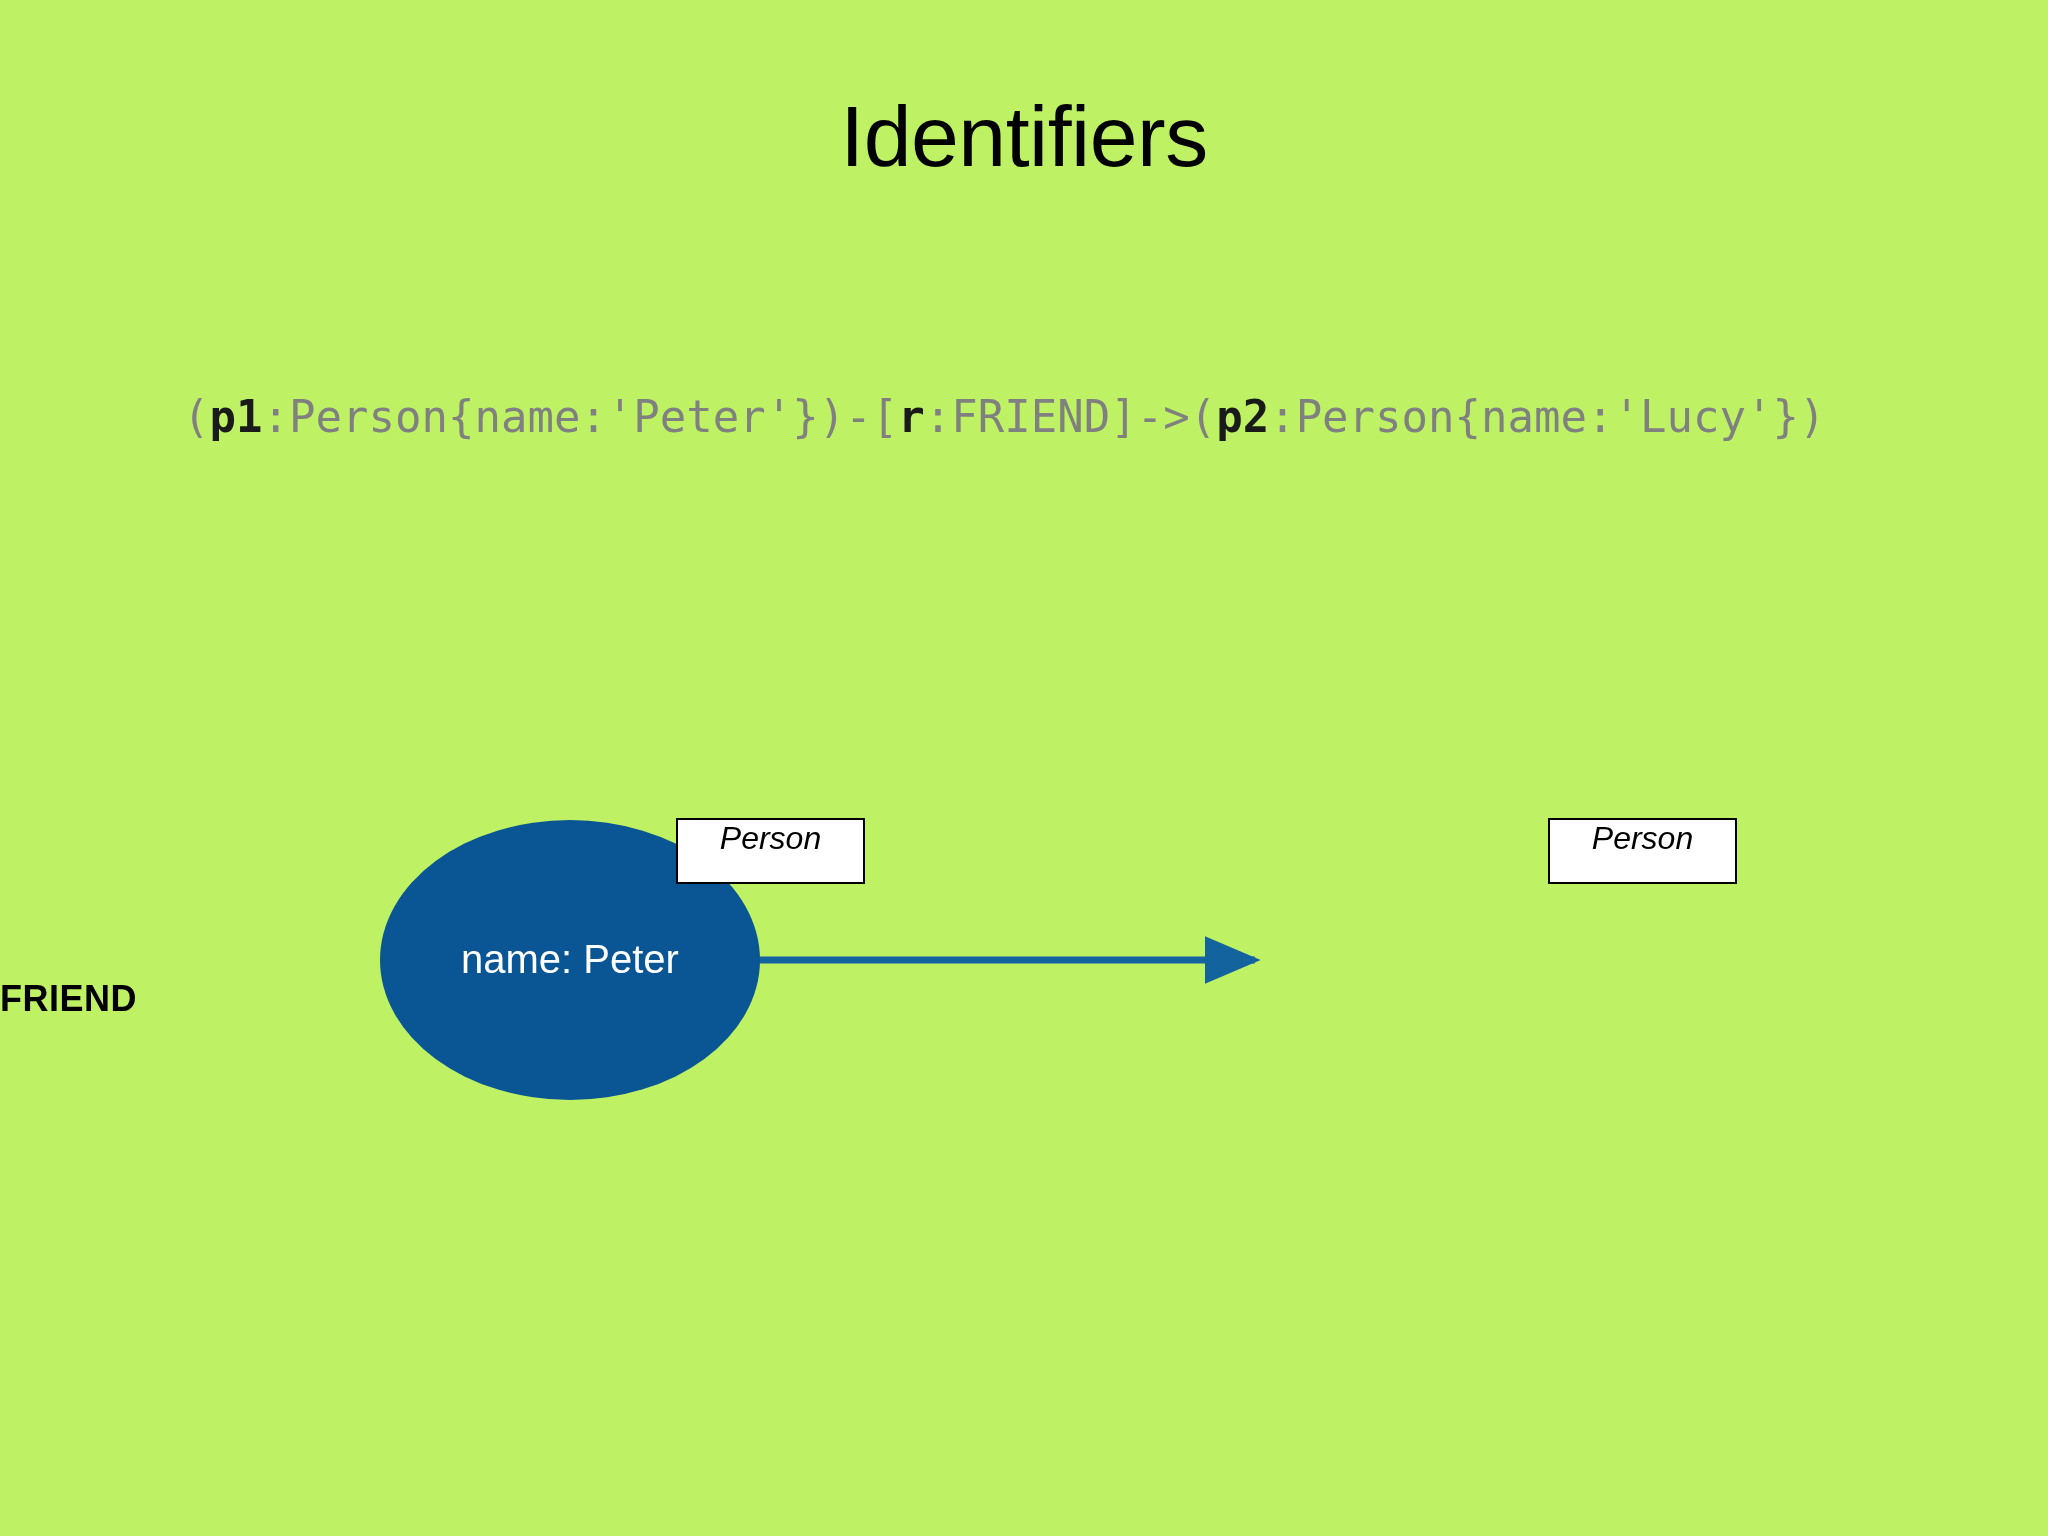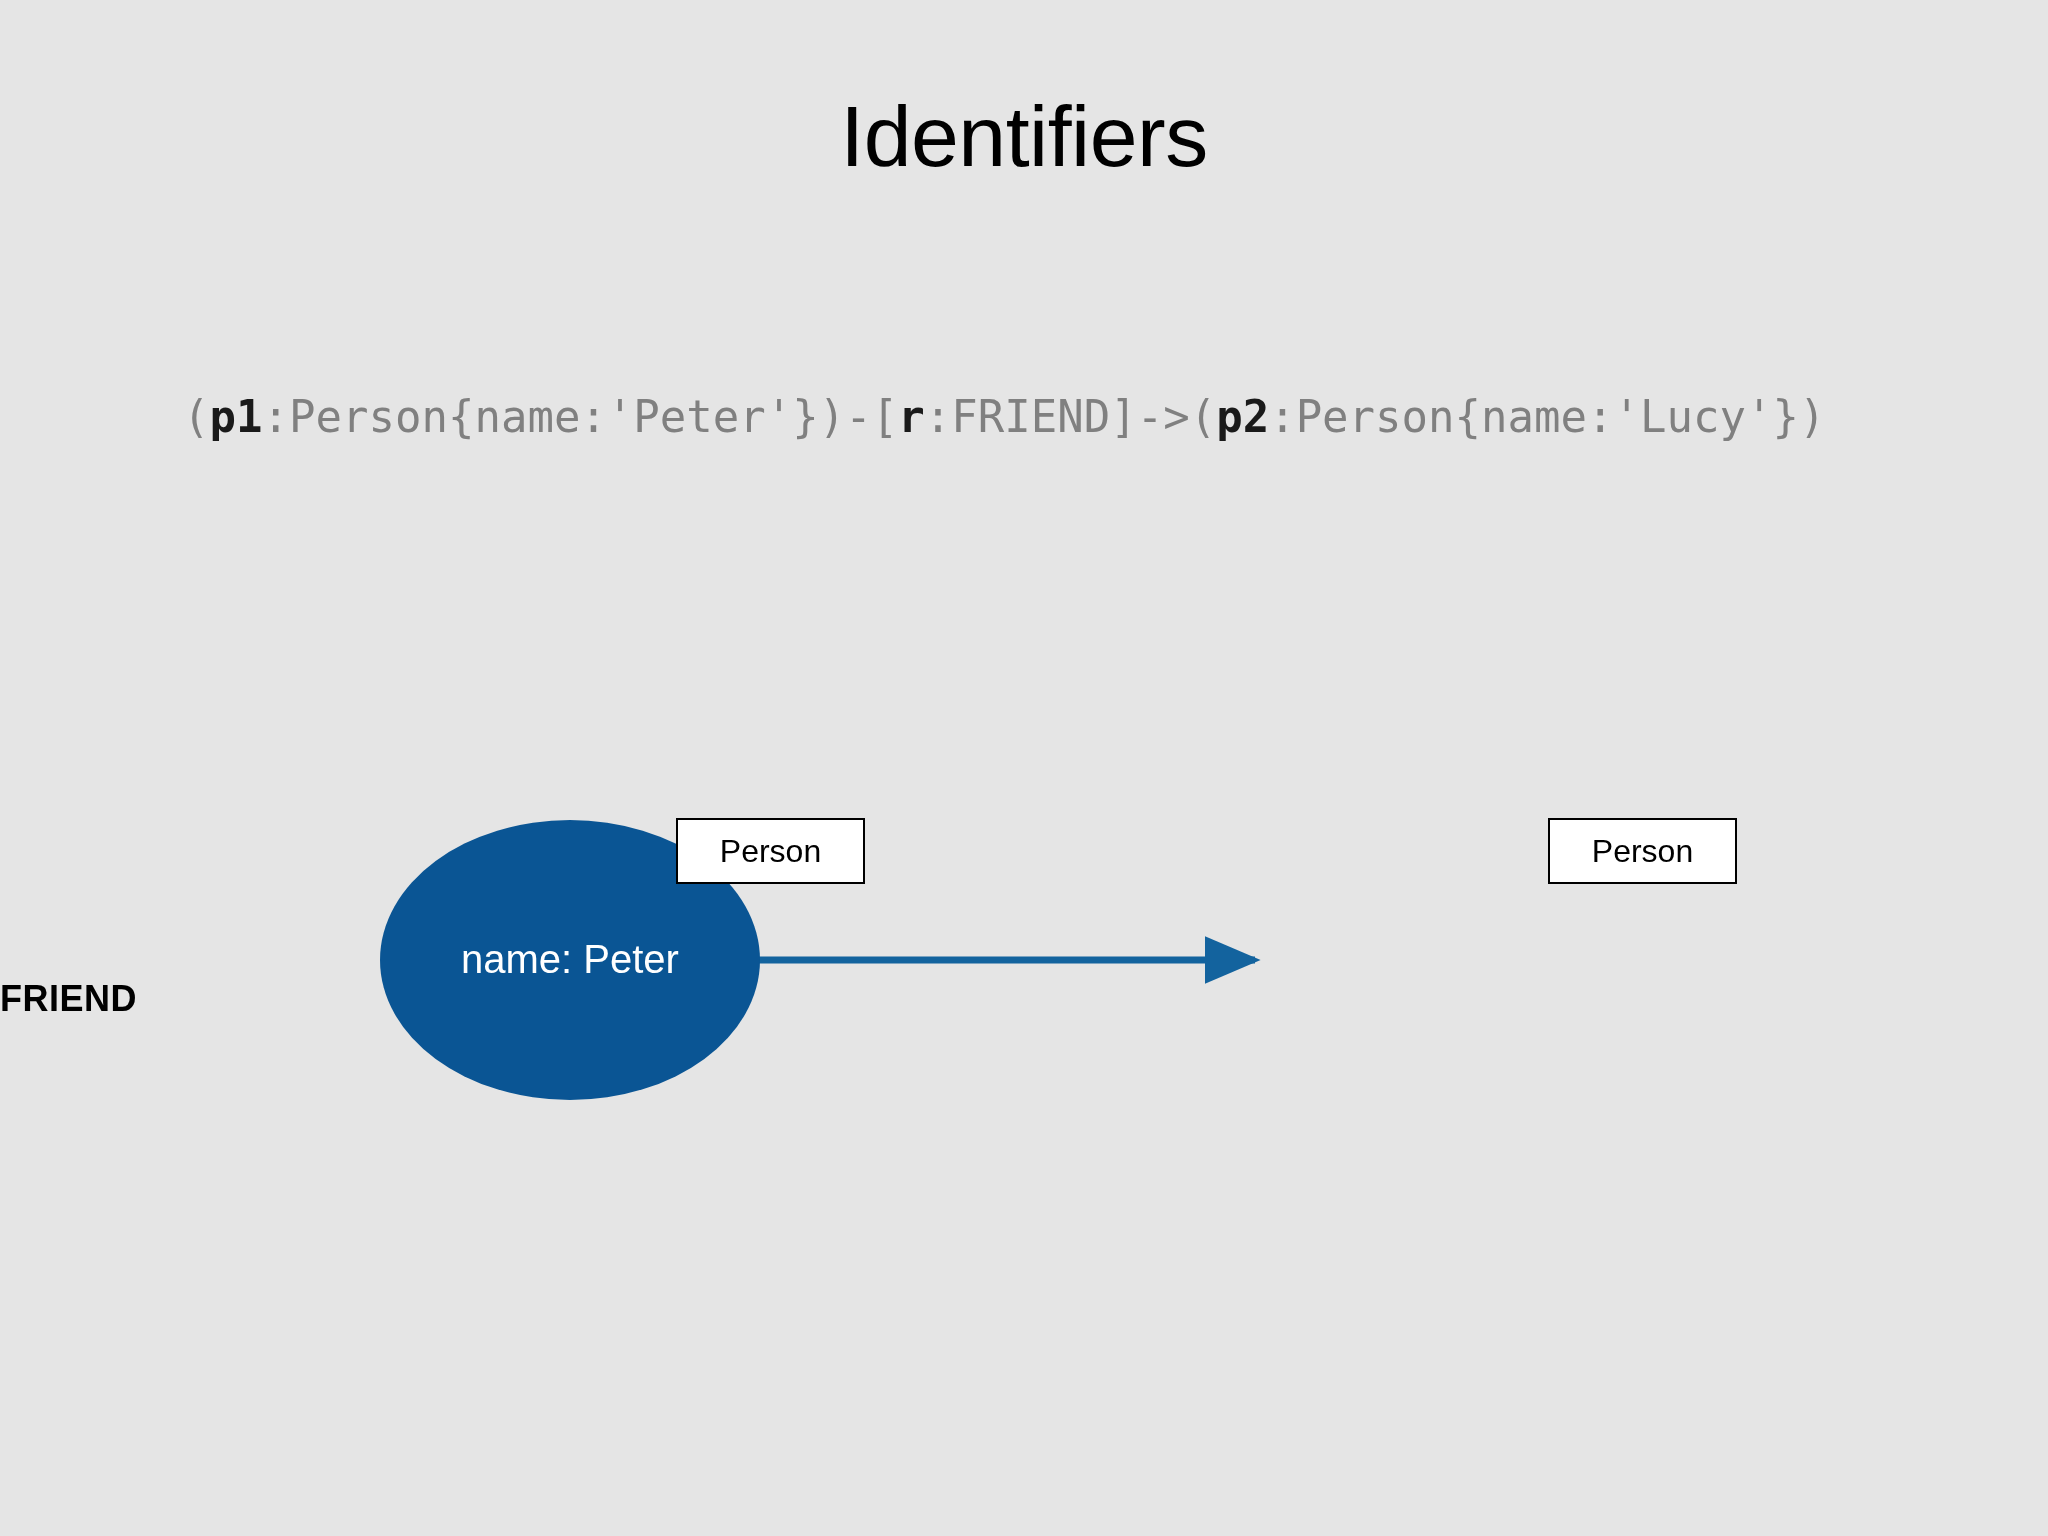--- a/index.html
+++ b/index.html
@@ -4,21 +4,21 @@
 <style>
   html, body {
     margin: 0;
     padding: 0;
     background: #ffffff;
   }
   #slide {
     position: relative;
     width: 2048px;
     height: 1536px;
-    background: #e5e5e5;
+    background: #bef264;
     overflow: hidden;
     font-family: "Liberation Sans", sans-serif;
   }
 
   
   #slide-title {
     position: absolute;
     left: 0;
     top: 93px;
     width: 2048px;
@@ -74,22 +74,23 @@
     white-space: nowrap;
     position: relative;
     top: -1px;
   }
 
   .type-box {
     position: absolute;
     background: #ffffff;
     border: 2px solid #000000;
     display: flex;
-    align-items: center;
+    align-items: flex-start;
     justify-content: center;
+    font-style: italic;
   }
   .type-box-text {
     font-family: "Liberation Sans", sans-serif;
     font-size: 32px;
     color: #000000;
     white-space: nowrap;
   }
 
   #rel-label {
     position: absolute;

